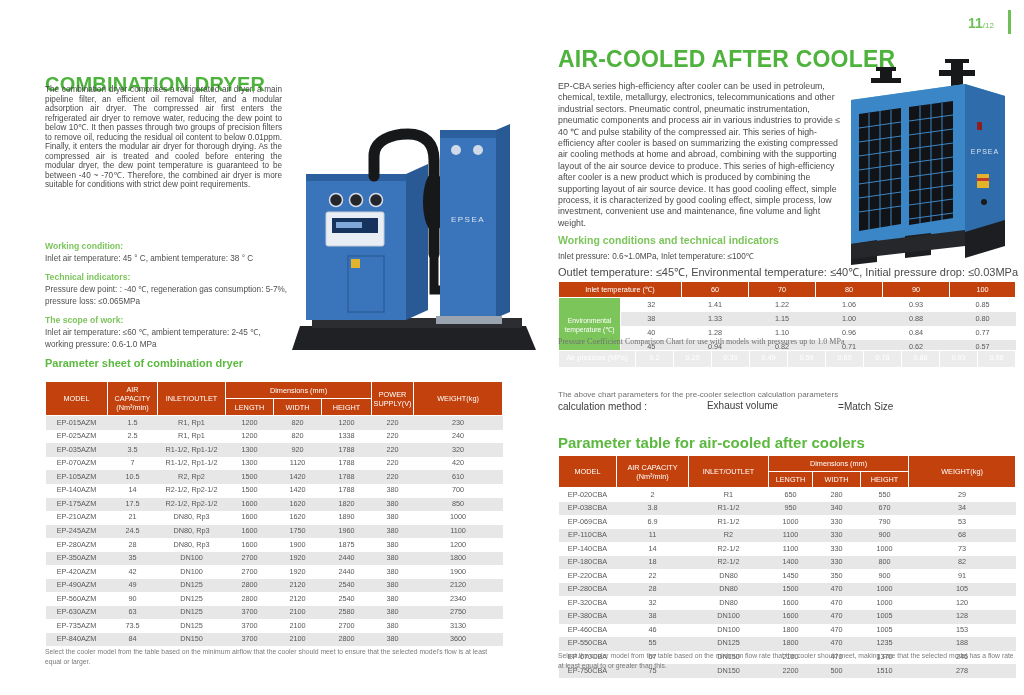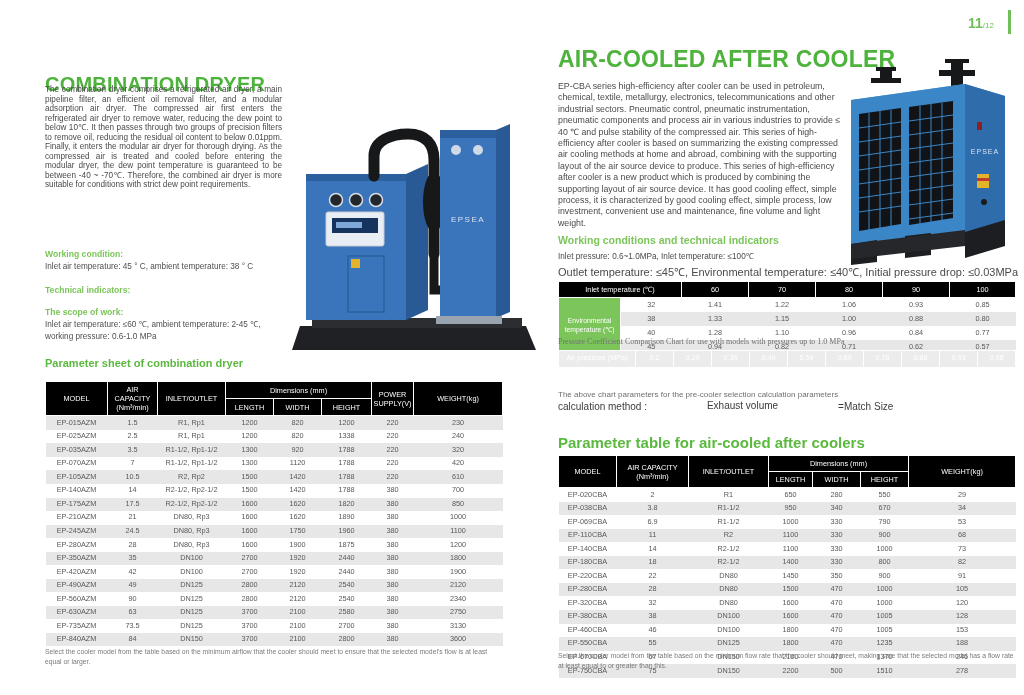--- a/index.html
+++ b/index.html
@@ -3,30 +3,30 @@
 <meta charset="utf-8">
 <style>
   html,body{margin:0;padding:0;background:#888;}
   #page{position:relative;width:1024px;height:695px;background:#ffffff;overflow:hidden;
         font-family:"Liberation Sans",sans-serif;color:#4f4f51;}
   .abs{position:absolute;}
 
   
   .h-title{font-weight:bold;color:#4eb33c;letter-spacing:.2px;}
   .h-sub{font-weight:bold;color:#7cc55b;}
-  .sec-head{font-weight:bold;color:#7cc55b;font-size:8.6px;margin:12px 0 2px 0;}
+  .sec-head{font-weight:bold;color:#7cc55b;font-size:8.6px;margin:4px 0 2px 0;}
   .sec-lines{font-size:8.2px;line-height:12px;color:#4f4f51;white-space:pre-line;margin:0 0 7px 0;}
   .para{font-size:8.2px;line-height:9.5px;text-align:justify;color:#4a4a4c;}
   .para-r{font-size:8.8px;line-height:11.4px;color:#4a4a4c;}
   .note{font-size:8px;color:#6f7072;}
   .footnote{font-size:6.8px;line-height:1.45;color:#7a7b7d;}
 
   
   table{border-collapse:collapse;table-layout:fixed;width:100%;}
-  th{background:#000000;color:#fff;font-weight:400;border:1px solid #fff;
+  th{background:#c2410c;color:#fff;font-weight:400;border:1px solid #fff;
      font-size:7.3px;padding:3px 1px;text-align:center;white-space:pre-line;line-height:1.25;}
   td{font-size:7.3px;padding:2.4px 1px;text-align:center;color:#58595b;line-height:1.2;
      overflow:hidden;white-space:nowrap;}
   .tbl-left tbody tr:nth-child(odd) td{background:#e7e7e7;}
   .tbl-right tbody tr:nth-child(even) td{background:#e7e7e7;}
   .tbl-temp tbody tr:nth-child(even) td{background:#e7e7e7;}
   .tbl-temp td{padding:2.7px 1px;}
   th.row-label, .tbl-temp .row-label{background:#7cc55b;color:#fff;font-size:6.8px;border:1px solid #fff;
      padding:2px;white-space:normal;line-height:1.3;font-weight:400;vertical-align:middle;text-align:center;}
   .tbl-press tbody tr:first-child td{background:#6fc14f;color:#fff;border:1px solid #fff;padding:3.4px 1px;}
@@ -54,20 +54,22 @@
   <div class="abs corner-bar" style="left:1008px;top:10px;"></div>
 
   <div class="abs h-title" style="left:45px;top:54px;font-size:20px;margin-top:19px;">COMBINATION DRYER</div>
 
   <div class="abs para" style="left:45px;top:85px;width:237px;">The combination dryer comprises a refrigerated air dryer, a main pipeline filter, an efficient oil removal filter, and a modular adsorption air dryer. The compressed air first enters the refrigerated air dryer to remove water, reducing the dew point to below 10℃. It then passes through two groups of precision filters to remove oil, reducing the residual oil content to below 0.01ppm. Finally, it enters the modular air dryer for thorough drying. As the compressed air is treated and cooled before entering the modular dryer, the dew point temperature is guaranteed to be between -40 ~ -70℃. Therefore, the combined air dryer is more suitable for conditions with strict dew point requirements.</div>
 
   <div class="abs" style="left:45px;top:237px;width:245px;">
     <div class="sec-head">Working condition:</div>
     <div class="sec-lines">Inlet air temperature: 45 ° C, ambient temperature: 38 ° C</div>
     <div class="sec-head">Technical indicators:</div>
+    <div class="sec-lines">Pressure dew point: : -40 ℃, regeneration gas consumption: 5-7%,
+pressure loss: ≤0.065MPa</div>
     <div class="sec-head">The scope of work:</div>
     <div class="sec-lines">Inlet air temperature: ≤60 ℃, ambient temperature: 2-45 ℃,
 working pressure: 0.6-1.0 MPa</div>
   </div>
 
   <div class="abs" style="left:288px;top:104px;">
     <svg width="252" height="250" viewBox="0 0 252 250">
 
       <polygon points="12,222 238,222 248,246 4,246" fill="#202124"></polygon>
       <rect x="24" y="214" width="210" height="10" fill="#2c2d30"></rect>

